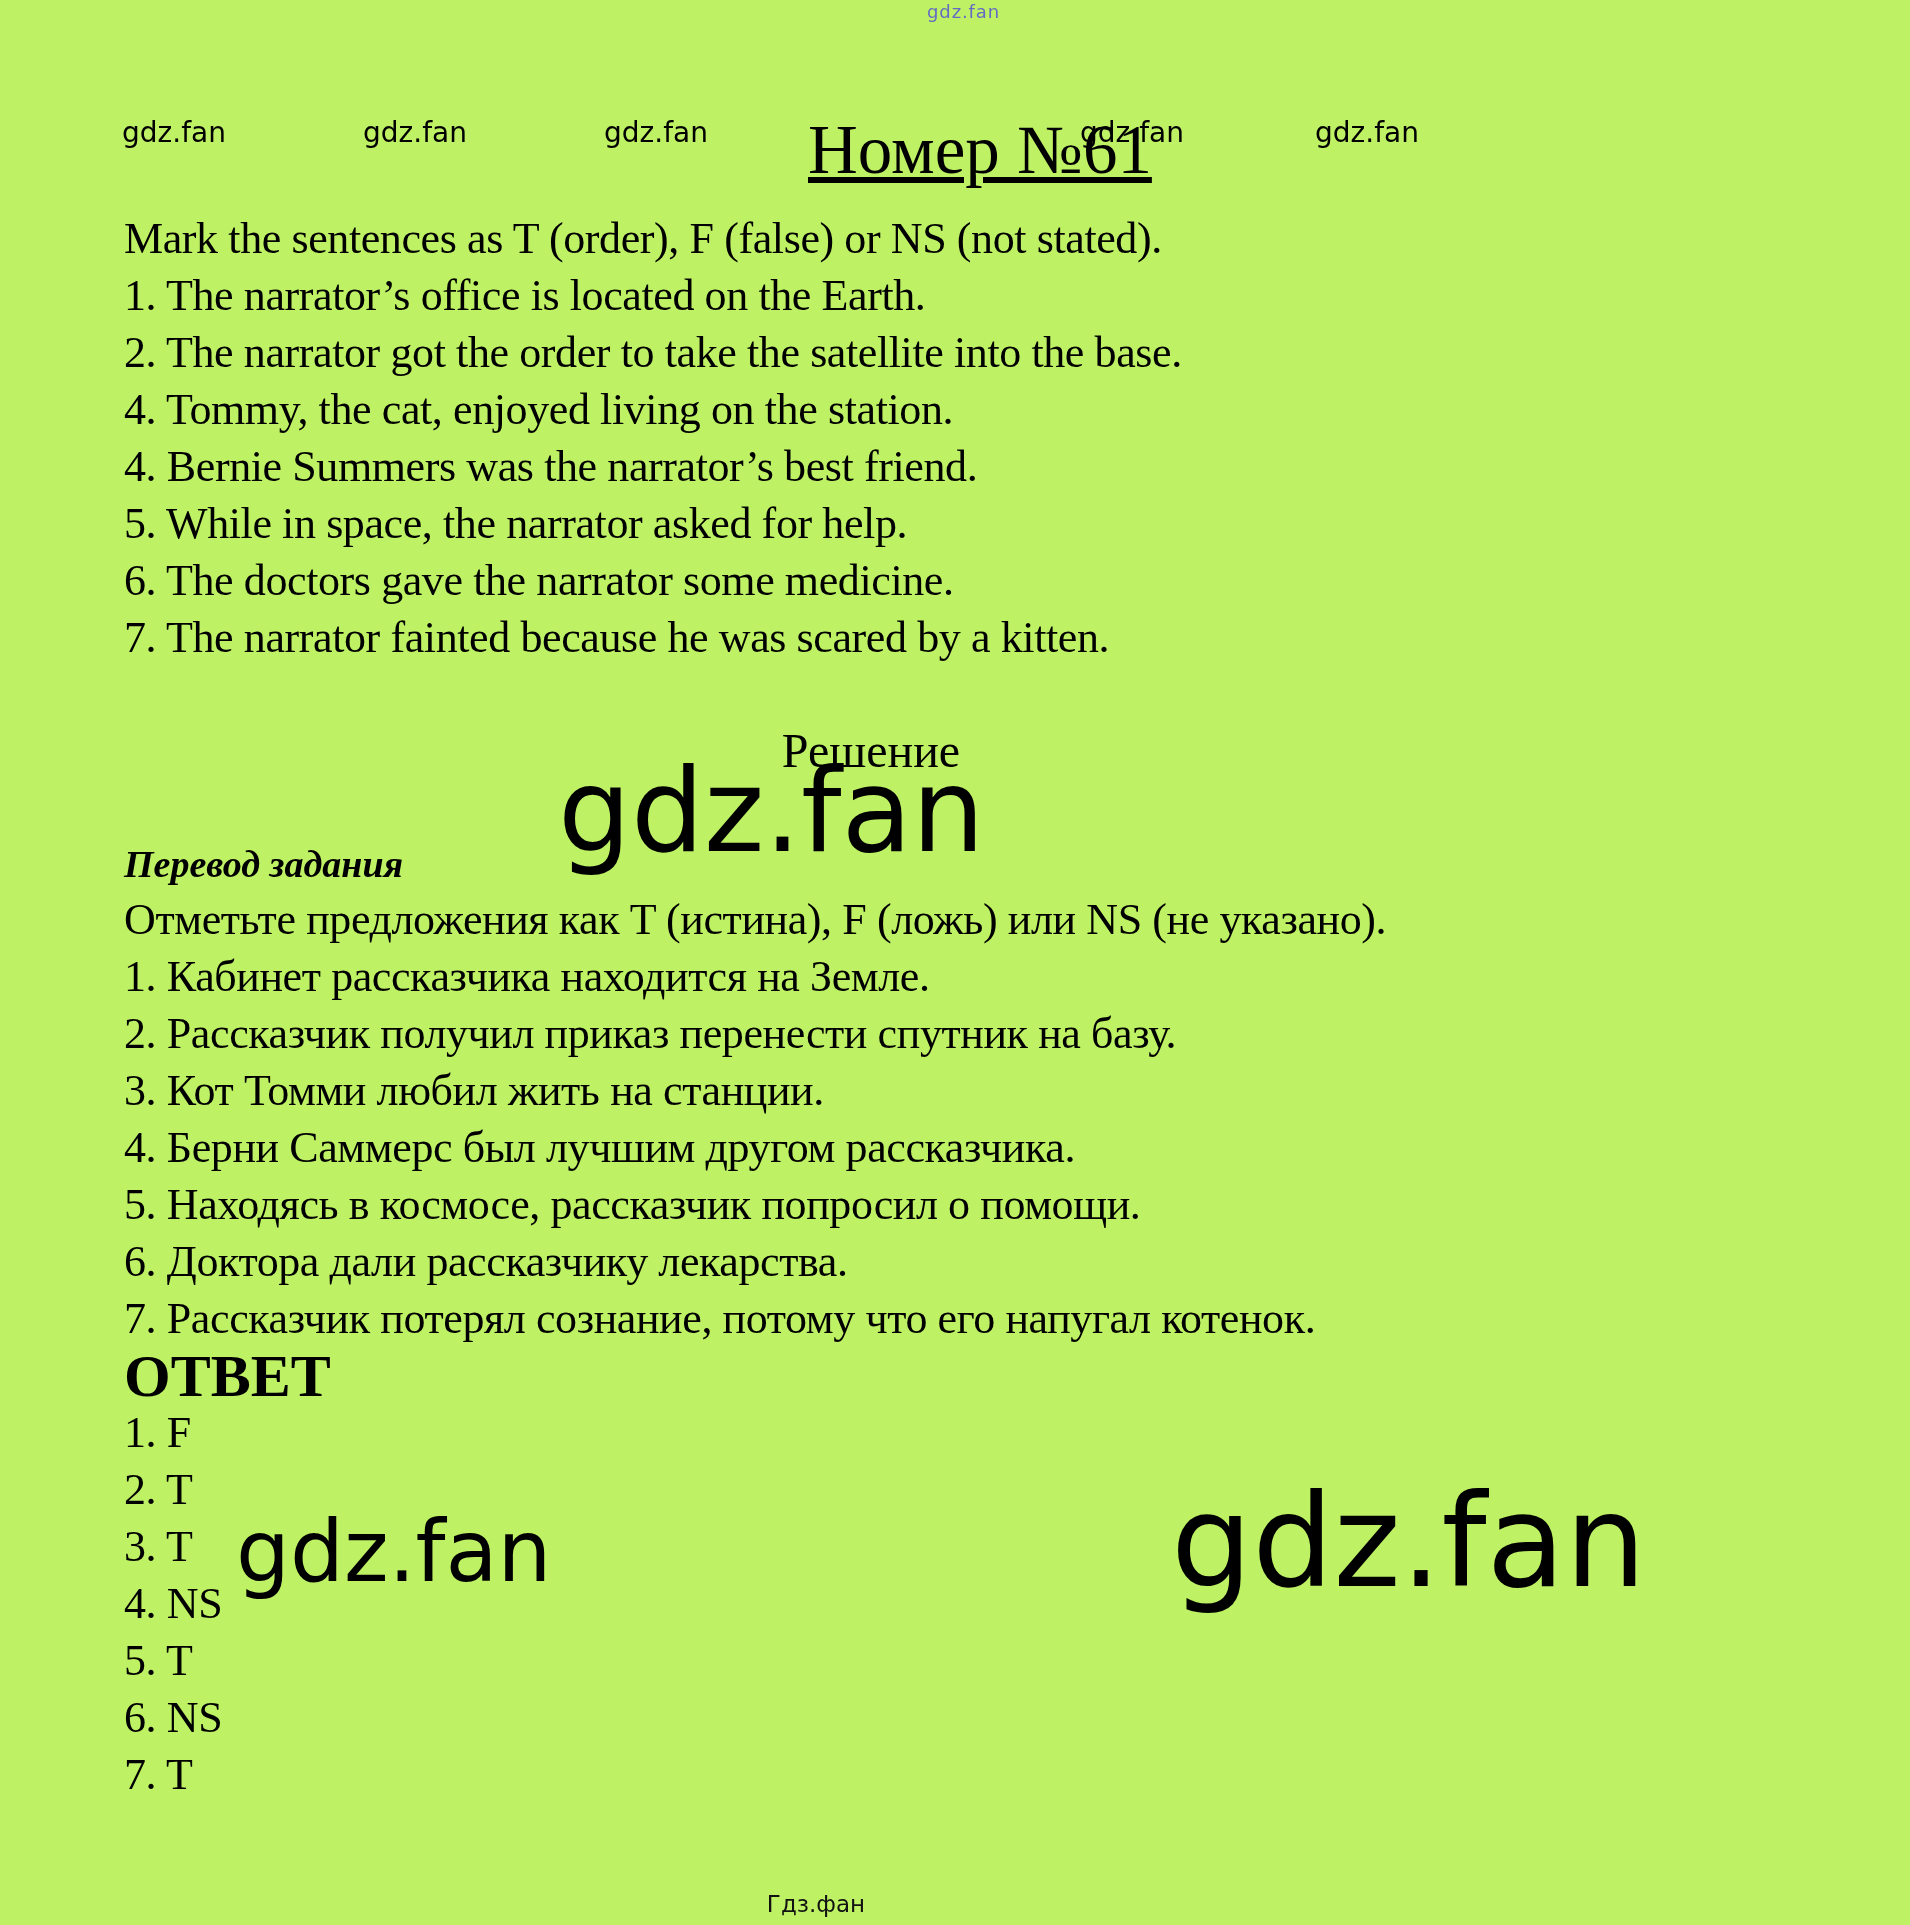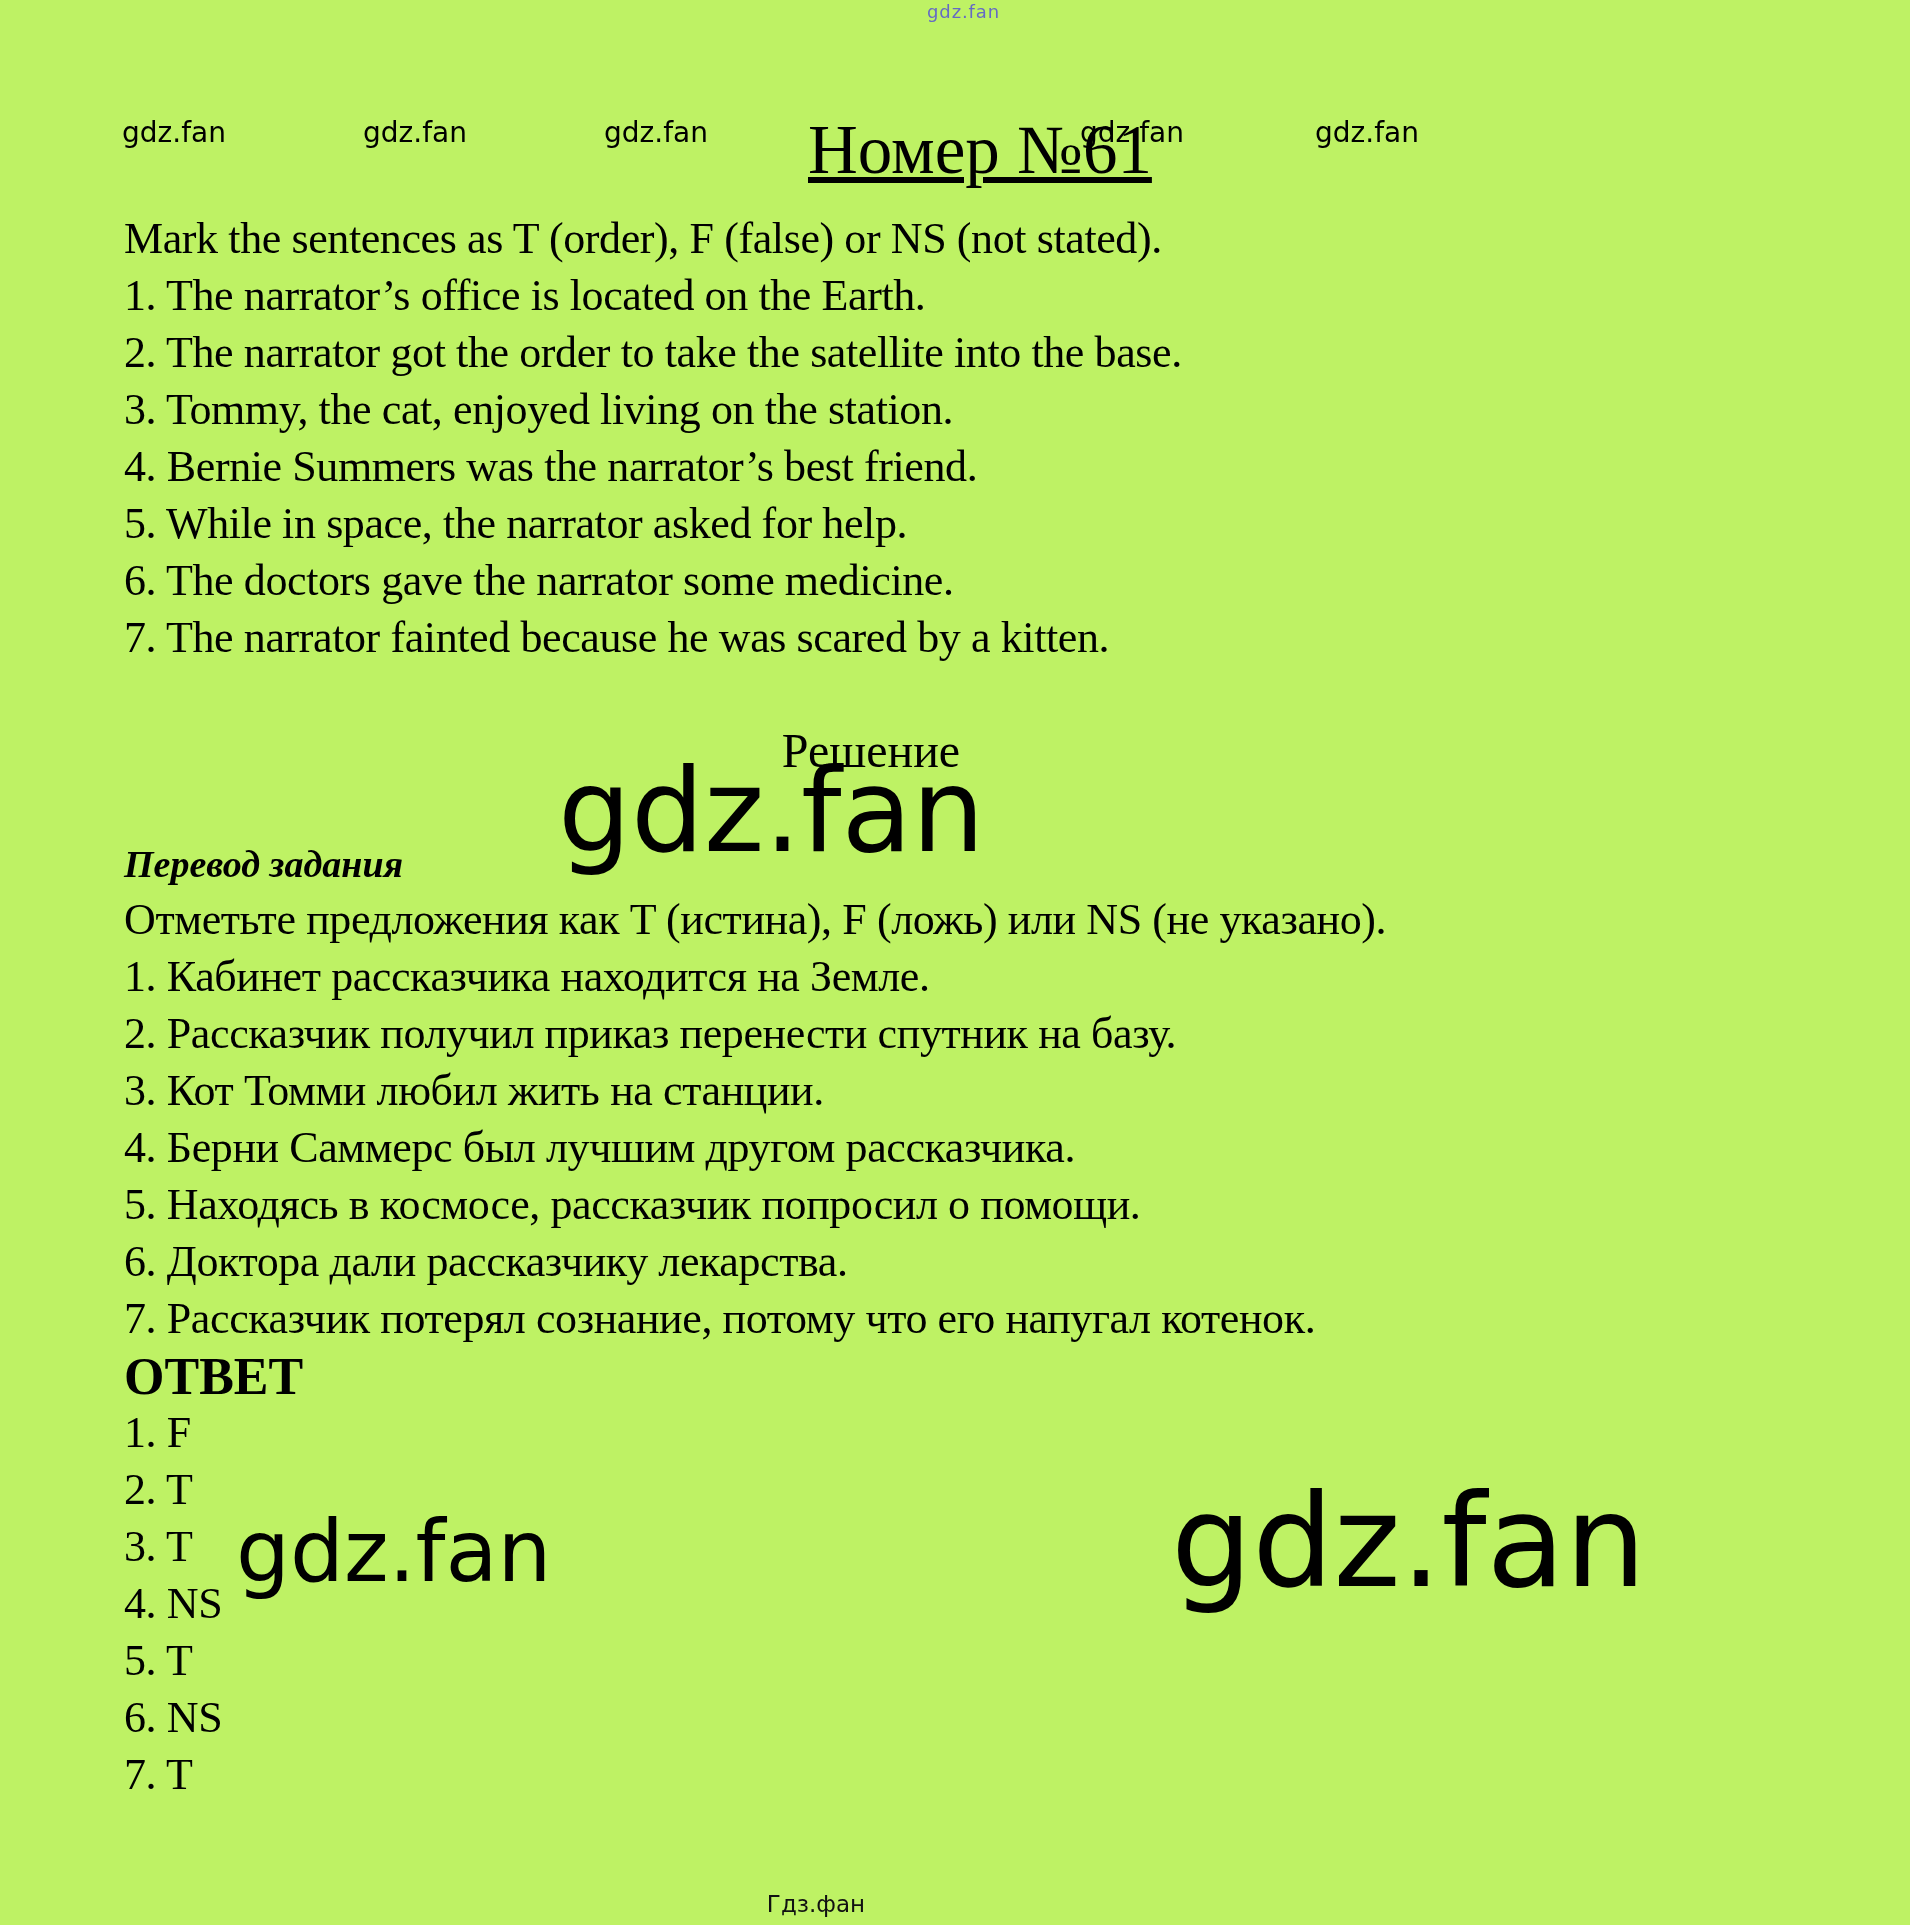--- a/index.html
+++ b/index.html
@@ -52,21 +52,21 @@
     left:124px;
     font-size:38px;
     font-weight:bold;
     font-style:italic;
     line-height:1;
     white-space:nowrap;
   }
   .answer-heading{
     position:absolute;
     left:124px;
-    font-size:52px;
+    font-size:60px;
     line-height:57px;
     font-weight:bold;
     white-space:nowrap;
   }
   .footer-label{
     position:absolute;
     left:0;width:1632px;
     top:1893px;
     text-align:center;
     font-family:"DejaVu Sans", sans-serif;
@@ -86,21 +86,21 @@
   <span class="wm wm-row" style="left:363px;">gdz.fan</span>
   <span class="wm wm-row" style="left:604px;">gdz.fan</span>
   <span class="abs doc-title">Номер №61</span>
   <span class="wm wm-row" style="left:1080px;">gdz.fan</span>
   <span class="wm wm-row" style="left:1315px;">gdz.fan</span>
 
   <div class="text-block" style="top:210px;">
     <div>Mark the sentences as T (order), F (false) or NS (not stated).</div>
     <div>1. The narrator’s office is located on the Earth.</div>
     <div>2. The narrator got the order to take the satellite into the base.</div>
-    <div>3. Tommy, the cat, enjoyed living on the station.</div>
+    <div>4. Tommy, the cat, enjoyed living on the station.</div>
     <div>4. Bernie Summers was the narrator’s best friend.</div>
     <div>5. While in space, the narrator asked for help.</div>
     <div>6. The doctors gave the narrator some medicine.</div>
     <div>7. The narrator fainted because he was scared by a kitten.</div>
   </div>
 
   <div class="center-line" style="top:722px;">Решение</div>
 
   <span class="wm wm-big">gdz.fan</span>
 

